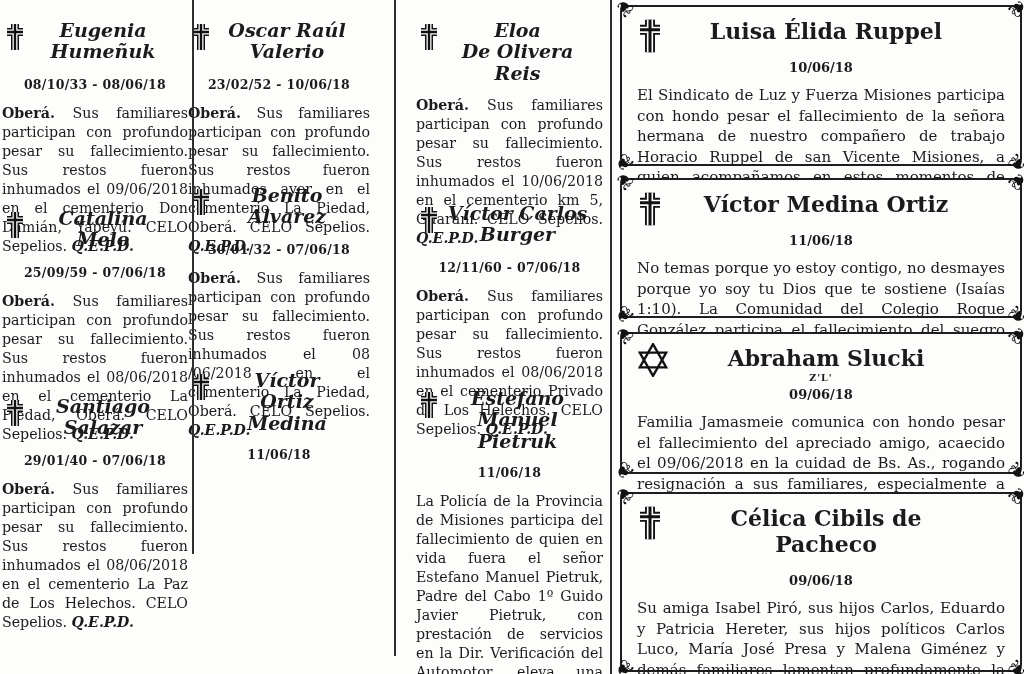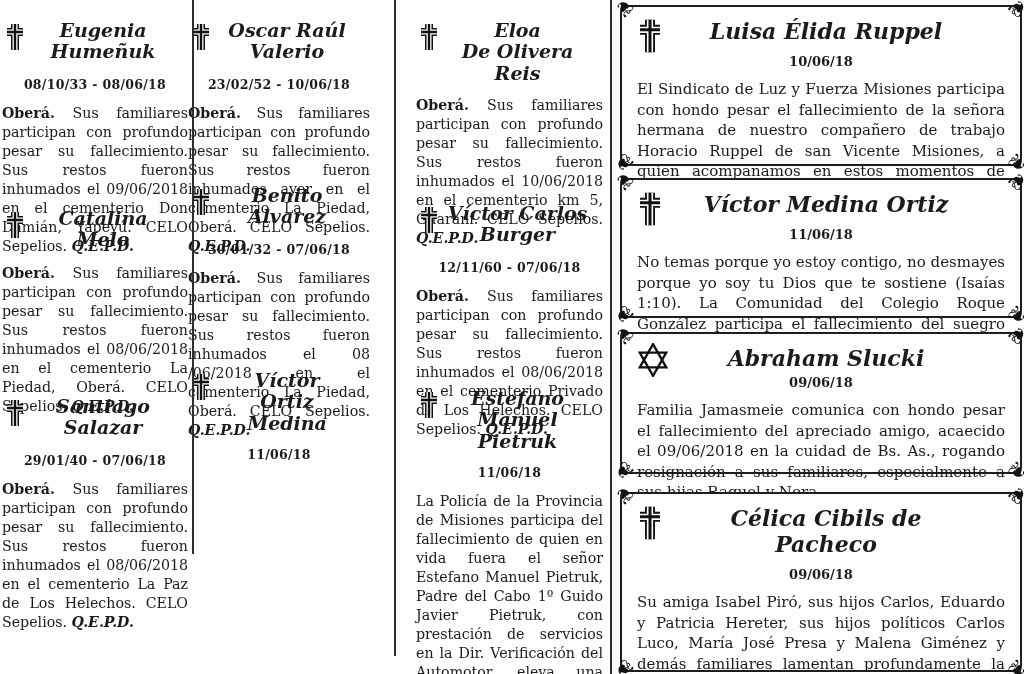--- a/index.html
+++ b/index.html
@@ -47,31 +47,31 @@
 
   
   .right { position:absolute; left:620px; top:0; width:402px; height:674px; }
   .box {
     position:absolute; left:0; width:402px;
     border:2px solid #1e1e1e; border-radius:7px;
     background:#fdfdfc;
   }
   .box-icon { position:absolute; left:13px; top:9px; }
   .box-title {
-    font-style:italic; font-weight:bold;
+    font-weight:bold;
     font-size:22px; text-align:center;
     padding:11px 50px 0 60px;
   }
   .box-sub {
     text-align:center; font-size:9.5px; font-weight:bold;
     letter-spacing:1px; margin-top:1px;
   }
   .box-date {
     text-align:center; font-weight:bold;
-    font-size:13px; margin-top:10px;
+    font-size:13px; margin-top:16px;
   }
   .box-body {
     margin-top:10px; padding:0 15px;
     font-size:15px; line-height:1.37;
     text-align:justify;
   }
   .orn {
     position:absolute;
     font-family:"DejaVu Sans",sans-serif;
     font-size:21px; color:#121212; line-height:1;
@@ -108,20 +108,21 @@
       <span class="n-cross">
         <svg width="24" height="32" viewBox="0 0 24 32">
             <path d="M12 3 V29 M4 11 H20" fill="none" stroke="#111" stroke-width="8"></path>
             <path d="M12 3 V29 M4 11 H20" fill="none" stroke="#fff" stroke-width="5"></path>
             <path d="M12 3 V29 M4 11 H20" fill="none" stroke="#111" stroke-width="2.4"></path>
           </svg>
       </span>
       <h3 class="n-name">Catalina
 Melo</h3>
     </header>
+    <div class="n-dates">25/09/59 - 07/06/18</div>
     <p class="n-body"><b class="lead">Oberá.</b><span> Sus familiares participan con profundo pesar su fallecimiento. Sus restos fueron inhumados el 08/06/2018 en el cementerio La Piedad, Oberá. CELO Sepelios. </span><b class="qepd">Q.E.P.D.</b></p>
   </article>
 
   <article class="notice" style="top:378px">
     <header class="n-head">
       <span class="n-cross">
         <svg width="24" height="32" viewBox="0 0 24 32">
             <path d="M12 3 V29 M4 11 H20" fill="none" stroke="#111" stroke-width="8"></path>
             <path d="M12 3 V29 M4 11 H20" fill="none" stroke="#fff" stroke-width="5"></path>
             <path d="M12 3 V29 M4 11 H20" fill="none" stroke="#111" stroke-width="2.4"></path>
@@ -280,20 +281,21 @@
     <span class="orn orn-tr">❦</span>
     <span class="orn orn-bl">❦</span>
     <span class="orn orn-br">❦</span>
     <span class="box-icon">
       <svg width="36" height="34" viewBox="0 0 34 32">
           <polygon points="17,1 29.5,23 4.5,23" fill="none" stroke="#111" stroke-width="2.2"></polygon>
           <polygon points="17,31 4.5,9 29.5,9" fill="none" stroke="#111" stroke-width="2.2"></polygon>
         </svg>
     </span>
     <h2 class="box-title">Abraham Slucki</h2>
+    <div class="box-sub">Z'L'</div>
     <div class="box-date" style="margin-top:4px">09/06/18</div>
     <p class="box-body"><span>Familia Jamasmeie comunica con hondo pesar el fallecimiento del apreciado amigo, acaecido el 09/06/2018 en la cuidad de Bs. As., rogando resignación a sus familiares, especialmente a sus hijas Raquel y Nora.</span><b class="qepd"></b></p>
   </article>
 
   <article class="box" style="top:492px;height:180px">
     <span class="orn orn-tl">❦</span>
     <span class="orn orn-tr">❦</span>
     <span class="orn orn-bl">❦</span>
     <span class="orn orn-br">❦</span>
     <span class="box-icon">

